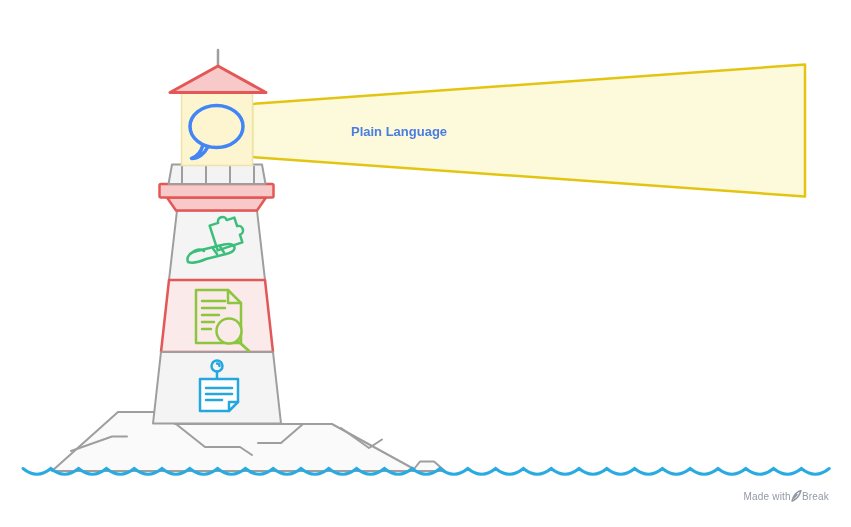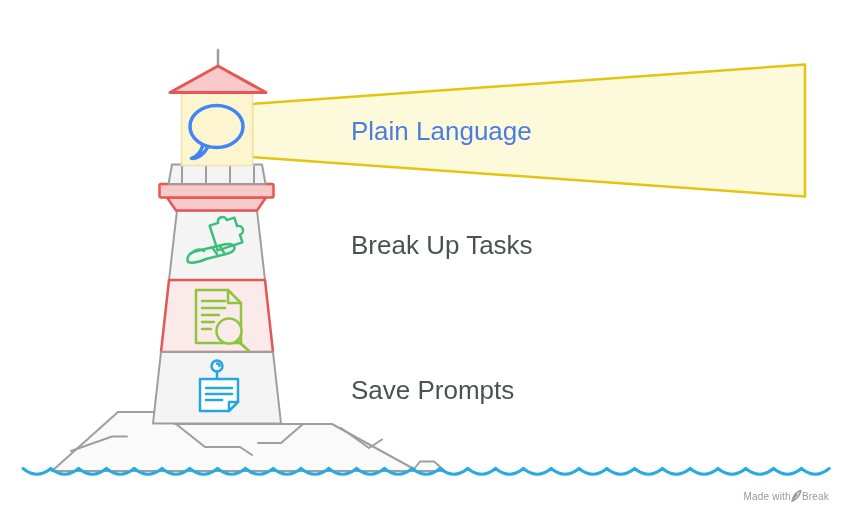--- a/index.html
+++ b/index.html
@@ -1,19 +1,19 @@
 <!DOCTYPE html>
 <html><head>
 <meta charset="utf-8">
 <style>
   html,body{margin:0;padding:0;background:#fff;}
   #scene{position:relative;width:851px;height:527px;background:#ffffff;overflow:hidden;
          font-family:"Liberation Sans",sans-serif;}
   #scene svg.bg{position:absolute;left:0;top:0;}
-  .label{position:absolute;left:351px;font-size:26px;line-height:25px;font-weight:400;
+  .label{position:absolute;left:351px;font-size:13px;line-height:25px;font-weight:700;
          color:#4d5055;white-space:nowrap;}
   .label.beam-label{color:#4a7de2;top:119px;}
   .label.l1{top:233px;}
   .label.l2{top:305px;}
   .label.l3{top:378px;}
   .watermark{position:absolute;right:22px;top:490px;font-size:10px;color:#929aa5;
              display:flex;align-items:center;letter-spacing:.2px;}
   .watermark svg{display:block;}
 </style>
 </head>
@@ -81,22 +81,20 @@
       <circle cx="217" cy="366" r="5.5"></circle>
       <path d="M217,363.5 A2.5,2.5 0 0 1 219.5,366"></path>
       <line x1="217" y1="371.5" x2="217" y2="379"></line>
       <path d="M200,379 H238 V402 L229,411 H200 Z" fill="#FFFFFF"></path>
       <path d="M238,402 H229 V411"></path>
       <path d="M206,388 H232 M206,394 H232 M206,400 H222"></path>
     </g>
   </svg>
 
   <div class="label beam-label">Plain Language</div>
-  <div class="label l1">Break Up Tasks</div>
-  <div class="label l3">Save Prompts</div>
 
   <div class="watermark">
     <span>Made with</span>
     <svg width="11" height="12" viewBox="0 0 11 12">
       <path d="M1,11 C2.5,5 6.5,1.5 10,0.5 C9,4 6.5,8.5 2.5,10.5 Z M3,8 L6,4.5" fill="none" stroke="#8E97A3" stroke-width="1.4" stroke-linejoin="round" stroke-linecap="round"></path>
     </svg>
     <span>Break</span>
   </div>
 
 </div>

